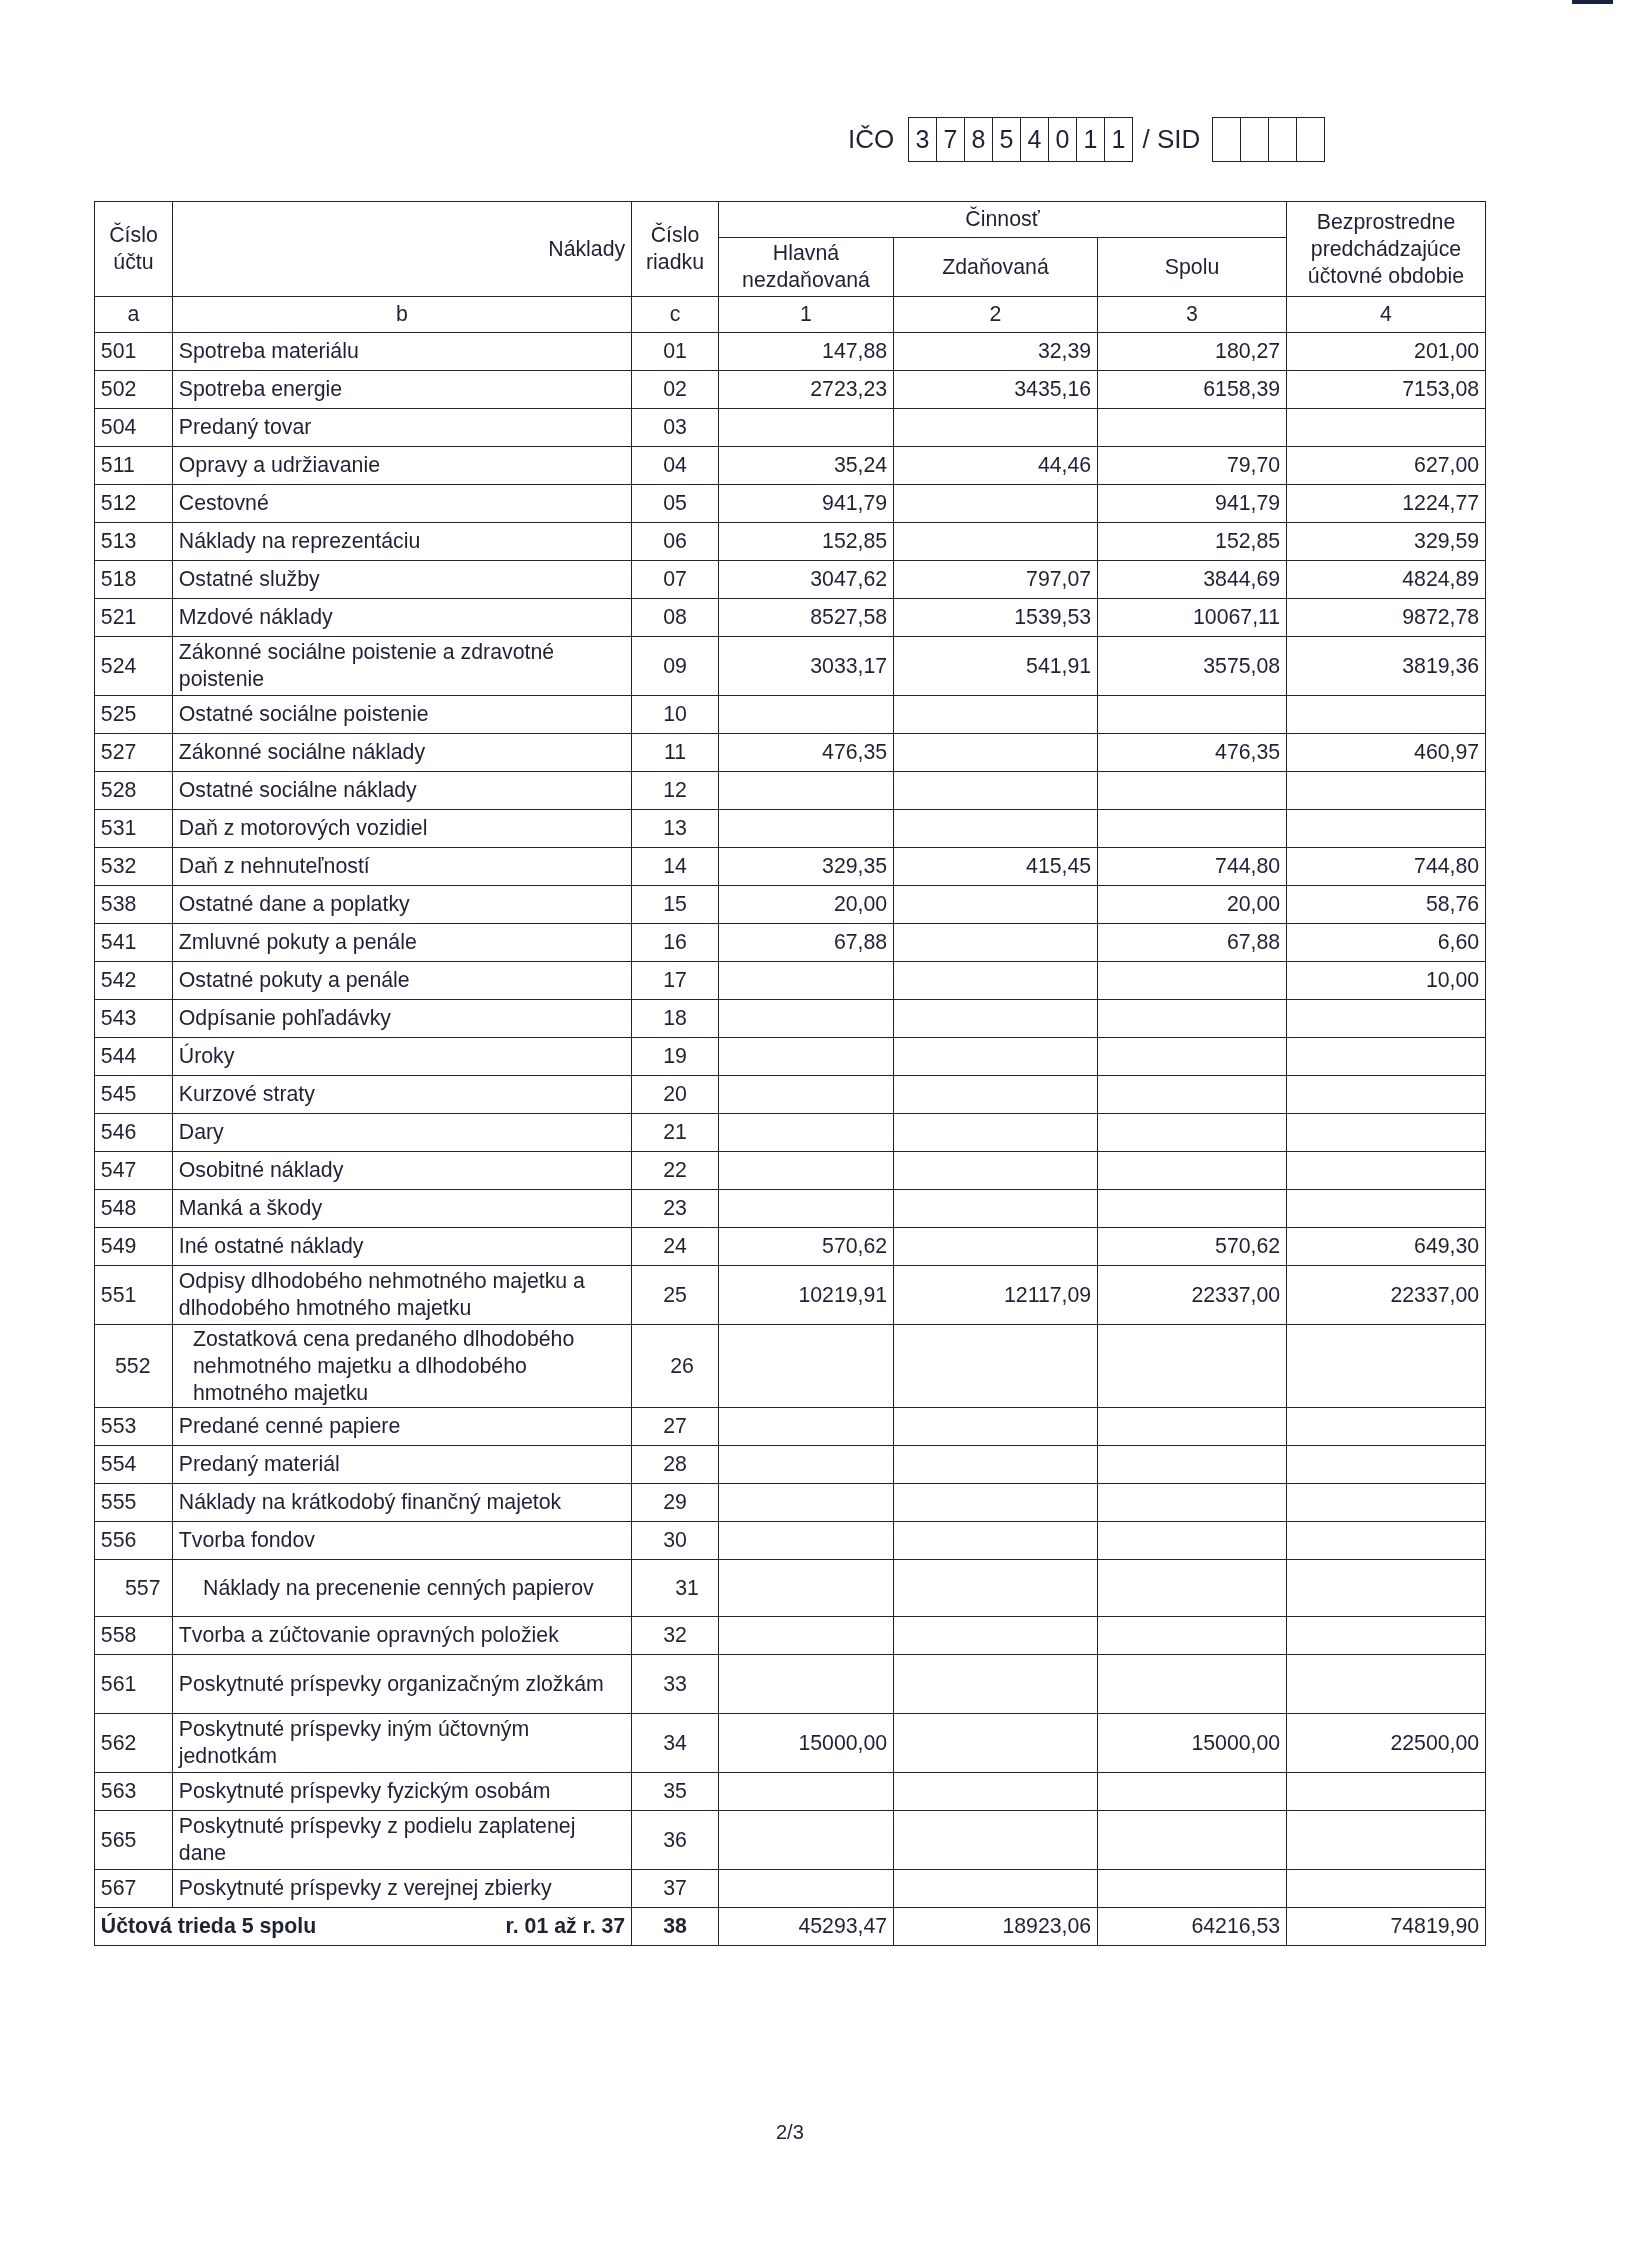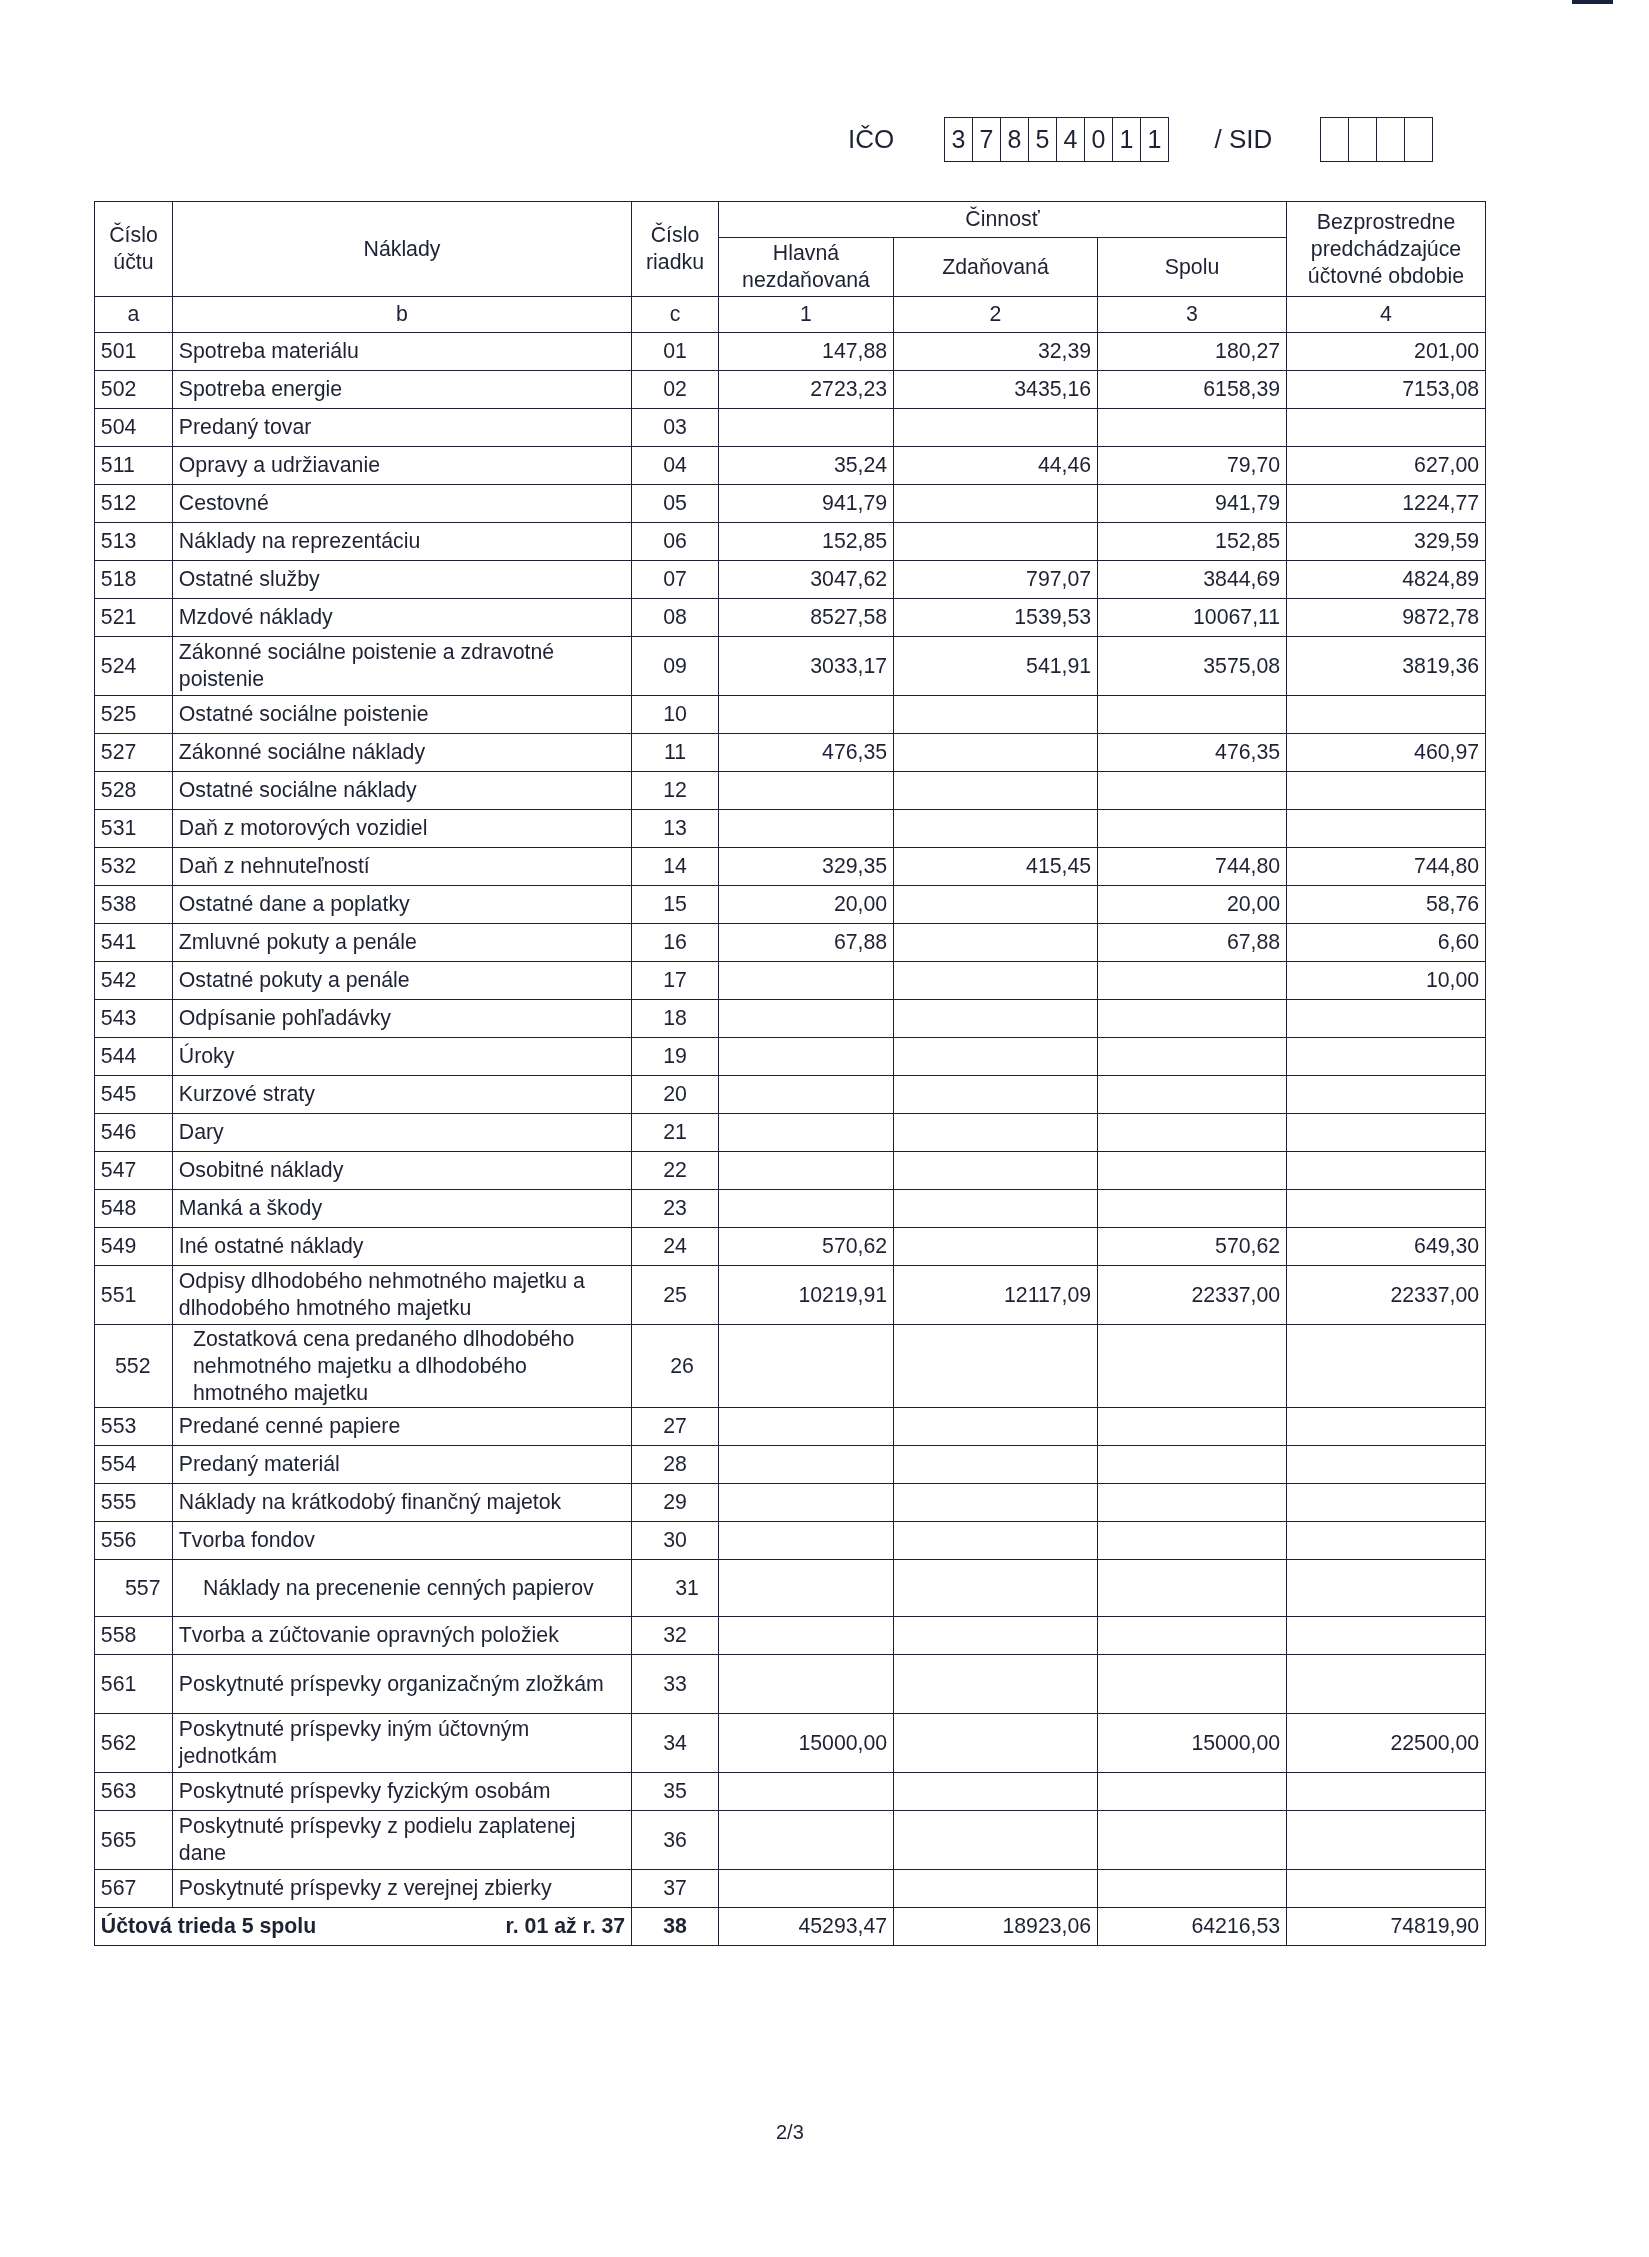--- a/index.html
+++ b/index.html
@@ -1,31 +1,31 @@
 <!DOCTYPE html>
 <html><head>
 <meta charset="utf-8">
 <style>
   html, body { margin: 0; padding: 0; background: #ffffff; }
   body { width: 1650px; height: 2257px; position: relative; overflow: hidden;
          font-family: "Liberation Sans", sans-serif; color: #1e2233; }
   .corner-mark { position: absolute; top: 0; right: 37px; width: 41px; height: 3.9px; background: #1a2040; }
 
-  .ico-row { position: absolute; top: 116px; left: 848px; height: 47px; display: flex; align-items: center; font-size: 26px; gap: 36px; }
+  .ico-row { position: absolute; top: 116px; left: 848px; height: 47px; display: flex; align-items: center; font-size: 26px; }
   .ico-label { margin-right: 13.6px; }
   .boxes { display: flex; border: 1.9px solid #1e2233; height: 43px; }
   .box { width: 27px; height: 43px; border-right: 1.9px solid #1e2233; display: flex; align-items: center; justify-content: center; font-size: 25px; }
   .box:last-child { border-right: none; }
   .sid-label { margin: 0 11.6px 0 9.7px; }
   .sid-boxes .box { width: 27px; }
 
   table.main { position: absolute; top: 201px; left: 94px; width: 1391px; border-collapse: collapse; table-layout: fixed; }
   table.main td, table.main th { border: 1.9px solid #1e2233; padding: 0 5.8px; font-size: 21.3px; font-weight: normal; vertical-align: middle; line-height: 27px; }
   th.h { font-weight: bold; font-size: 20.4px; text-align: center; line-height: 25px; }
-  th.h-big { font-size: 26px; }
+  th.h-big { font-size: 26px; text-align: right; }
   th.letter { font-weight: bold; font-size: 20.4px; height: 35px; text-align: center; }
   td.code { text-align: left; padding: 0 1.9px; }
   td.name { text-align: left; padding: 0 3.9px; line-height: 28px; }
   td.row { text-align: center; }
   td.num { text-align: right; padding-right: 9.7px; }
   tr.r1 td { height: 37px; }
   tr.r2 td { height: 58px; }
   tr.r3 td { height: 82px; padding-left: 20px; }
   tr.rtall td { height: 56px; padding-left: 30px; }
   tr.total td { font-weight: bold; height: 37px; }

